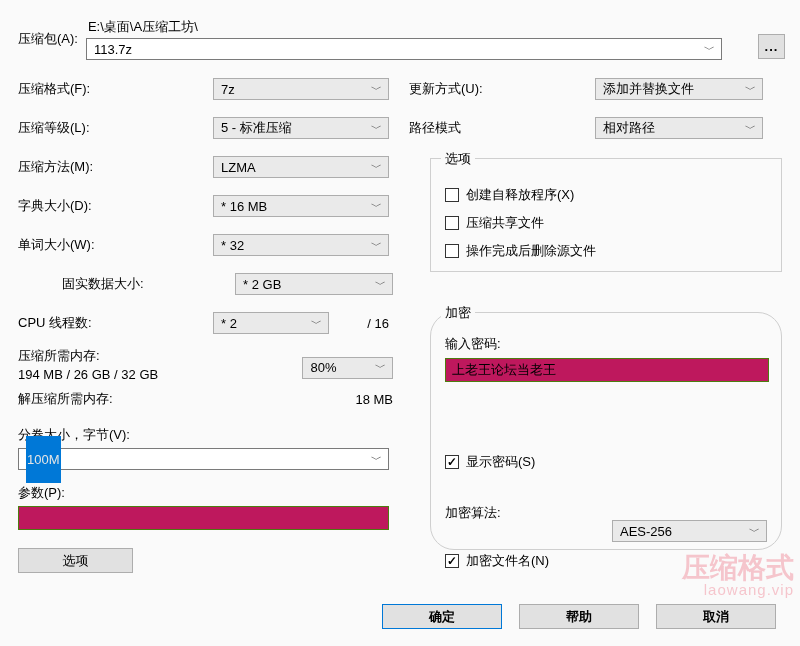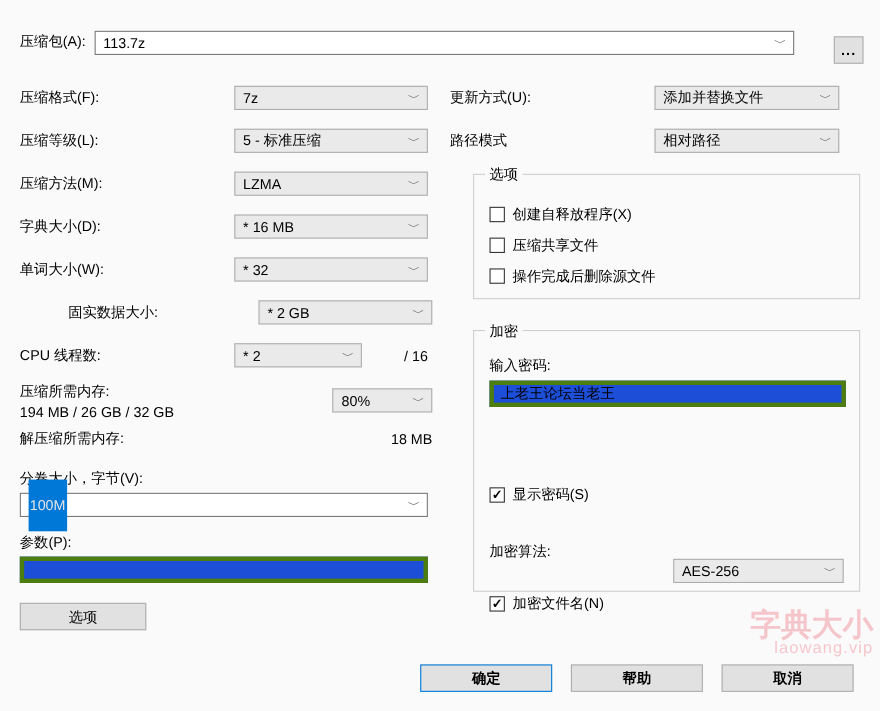--- a/index.html
+++ b/index.html
@@ -47,22 +47,22 @@
   }
 
   
   .dropdown.white {
     background: #ffffff;
     border: 1px solid #7a7a7a;
   }
 
   
   .text-input {
-    border: 4px solid #4d7c0f;
-    background: #1d4ed8;
+    border: 1px solid #4d7c0f;
+    background: #be185d;
     height: 24px;
     padding: 2px 6px;
     font: inherit;
     outline: none;
   }
 
   
   .btn {
     display: inline-flex;
     align-items: center;
@@ -137,20 +137,21 @@
   }
 </style>
 </head>
 <body>
 
 <div class="container">
 
   <div class="row" style="gap:8px;">
     <span class="label">压缩包(A):</span>
     <div style="flex:1;">
+      <div style="padding-left:2px;">E:\桌面\A压缩工坊\</div>
       <div class="dropdown white" style="width:636px; margin-top:2px;">
         <span class="dd-text">113.7z</span>
         <span class="chev">﹀</span>
       </div>
     </div>
     <div class="browse" style="margin-top:15px;">...</div>
   </div>
 
   <div style="position:absolute; left:18px; top:78px; width:375px;">
     
@@ -204,21 +205,21 @@
     
     <div class="row" style="margin-bottom:13px;">
       <span class="label" style="width:195px;">CPU 线程数:</span>
       <div class="dropdown" style="width:116px;">
         <span class="dd-text">* 2</span>
         <span class="chev">﹀</span>
       </div>
       <span style="margin-left:auto; padding-right:4px;">/ 16</span>
     </div>
     
-    <div class="row" style="align-items:flex-start; margin-bottom:8px;">
+    <div class="row" style="align-items:center; margin-bottom:8px;">
       <div style="width:290px;">
         <div>压缩所需内存:</div>
         <div style="margin-top:2px;">194 MB / 26 GB / 32 GB</div>
       </div>
       <div class="dropdown" style="width:92px; margin-top:6px;">
         <span class="dd-text">80%</span>
         <span class="chev">﹀</span>
       </div>
     </div>
     
@@ -273,21 +274,21 @@
     <label class="chk">
       <span class="box"></span>
       <span>压缩共享文件</span>
     </label><br>
     <label class="chk">
       <span class="box"></span>
       <span>操作完成后删除源文件</span>
     </label>
   </div>
 
-  <div class="fs" style="left:430px; top:300px; width:352px; height:238px;">
+  <div class="fs" style="left:430px; top:312px; width:352px; height:238px;border-radius:24px;">
     <div class="legend">加密</div>
     <div style="margin-bottom:5px;">输入密码:</div>
     <input class="text-input" style="width: 324px;" value="上老王论坛当老王">
 
     <div style="height:66px;"></div>
 
     <label class="chk">
       <span class="box checked"></span>
       <span>显示密码(S)</span>
     </label>
@@ -312,17 +313,17 @@
     </div>
     <div class="btn" style="width:120px;">
       <span>帮助</span>
     </div>
     <div class="btn" style="width:120px;">
       <span>取消</span>
     </div>
   </div>
 
   <div class="wm">
-    <div class="big">字典大小</div>
+    <div class="big">压缩格式</div>
     <div class="small">laowang.vip</div>
   </div>
 
 </div>
 
 </body></html>

